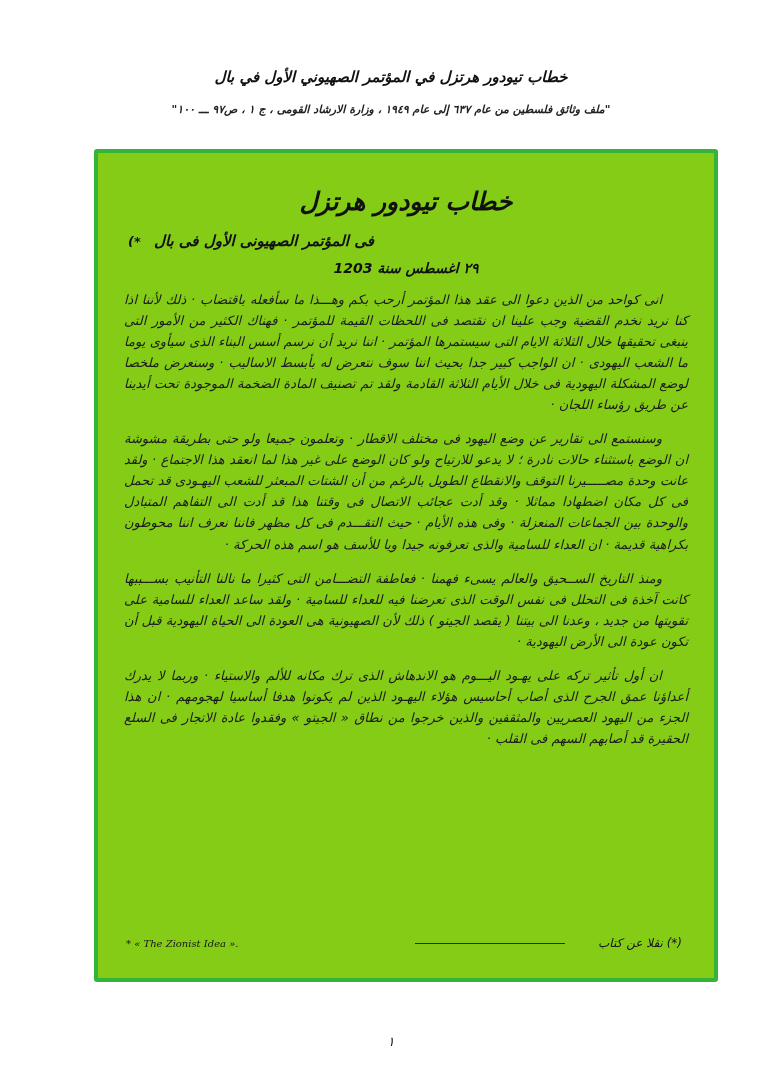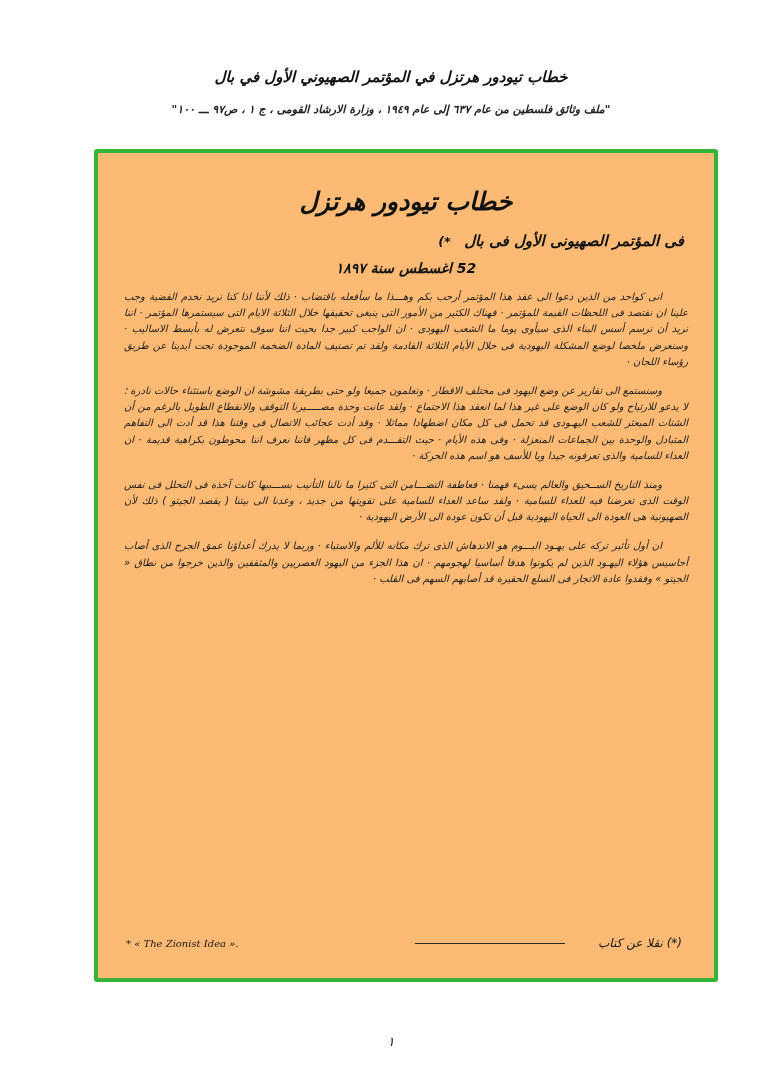--- a/index.html
+++ b/index.html
@@ -15,35 +15,35 @@
   .top-source {
     position:absolute; top:87px; left:0; right:0;
     text-align:center; direction:rtl;
     font-size:11px; font-weight:700; color:#222;
   }
 
   .green-box {
     position:absolute; left:78px; top:133px;
     width:624px; height:833px;
     border:4px solid #35b43a; border-radius:3px;
-    background:#fdba74;
+    background:#84cc16;
     padding:24px 22px 60px 22px;
     direction:rtl;
   }
 
   .doc-title { text-align:center; font-size:25px; font-weight:700; margin-top:10px; color:#111; }
-  .doc-subtitle { text-align:right; font-size:15px; font-weight:700; margin-top:16px; color:#111; }
+  .doc-subtitle { text-align:left; font-size:15px; font-weight:700; margin-top:16px; color:#111; }
   .subtitle-marker { direction:ltr; unicode-bidi:isolate; font-size:13px; }
   .doc-date { text-align:center; font-size:14px; font-weight:700; margin-top:10px; color:#111; }
 
   .salutation { margin-top:46px; font-size:13.5px; color:#161616; }
 
   .para {
     margin-top:13px;
-    font-size:10px; line-height:1.62;
+    font-size:13px; line-height:1.62;
     text-align:justify; text-indent:26px;
     color:#1c1c1c;
   }
 
   .footnote-row {
     position:absolute; bottom:16px; left:20px; right:20px;
     display:flex; justify-content:space-between; align-items:center;
     direction:ltr;
   }
   .fn-en { font-size:10px; font-family:"DejaVu Serif", serif; color:#161616; }
@@ -67,21 +67,21 @@
 
   <div class="green-box" style="border-color: rgb(53, 180, 58);">
 
     <div class="doc-title">خطاب تيودور هرتزل</div>
 
     <div class="doc-subtitle">
       <span>فى المؤتمر الصهيونى الأول فى بال</span>
       <span class="subtitle-marker">(*</span>
     </div>
 
-    <div class="doc-date">52 اغسطس سنة ١٨٩٧</div>
+    <div class="doc-date">٢٩ اغسطس سنة 1203</div>
 
 
     <p class="para">انى كواحد من الذين دعوا الى عقد هذا المؤتمر أرحب بكم وهـــذا ما سأفعله باقتضاب · ذلك لأننا اذا كنا نريد نخدم القضية وجب علينا ان نقتصد فى اللحظات القيمة للمؤتمر · فهناك الكثير من الأمور التى ينبغى تحقيقها خلال الثلاثة الايام التى سيستمرها المؤتمر · اننا نريد أن نرسم أسس البناء الذى سيأوى يوما ما الشعب اليهودى · ان الواجب كبير جدا بحيث اننا سوف نتعرض له بأبسط الاساليب · وسنعرض ملخصا لوضع المشكلة اليهودية فى خلال الأيام الثلاثة القادمة ولقد تم تصنيف المادة الضخمة الموجودة تحت أيدينا عن طريق رؤساء اللجان ·</p>
 
     <p class="para">وسنستمع الى تقارير عن وضع اليهود فى مختلف الاقطار · وتعلمون جميعا ولو حتى بطريقة مشوشة ان الوضع باستثناء حالات نادرة ؛ لا يدعو للارتياح ولو كان الوضع على غير هذا لما انعقد هذا الاجتماع · ولقد عانت وحدة مصـــــيرنا التوقف والانقطاع الطويل بالرغم من أن الشتات المبعثر للشعب اليهـودى قد تحمل فى كل مكان اضطهادا مماثلا · وقد أدت عجائب الاتصال فى وقتنا هذا قد أدت الى التفاهم المتبادل والوحدة بين الجماعات المنعزلة · وفى هذه الأيام · حيث التقـــدم فى كل مظهر فاننا نعرف اننا محوطون بكراهية قديمة · ان العداء للسامية والذى تعرفونه جيدا ويا للأسف هو اسم هذه الحركة ·</p>
 
     <p class="para">ومنذ التاريخ الســحيق والعالم يسىء فهمنا · فعاطفة التضـــامن التى كثيرا ما نالنا التأنيب بســـببها كانت آخذة فى التحلل فى نفس الوقت الذى تعرضنا فيه للعداء للسامية · ولقد ساعد العداء للسامية على تقويتها من جديد ، وعدنا الى بيتنا ( يقصد الجيتو ) ذلك لأن الصهيونية هى العودة الى الحياة اليهودية قبل أن تكون عودة الى الأرض اليهودية ·</p>
 
     <p class="para">ان أول تأثير تركه على يهـود اليـــوم هو الاندهاش الذى ترك مكانه للألم والاستياء · وربما لا يدرك أعداؤنا عمق الجرح الذى أصاب أحاسيس هؤلاء اليهـود الذين لم يكونوا هدفا أساسيا لهجومهم · ان هذا الجزء من اليهود العصريين والمثقفين والذين خرجوا من نطاق « الجيتو » وفقدوا عادة الاتجار فى السلع الحقيرة قد أصابهم السهم فى القلب ·</p>
 

